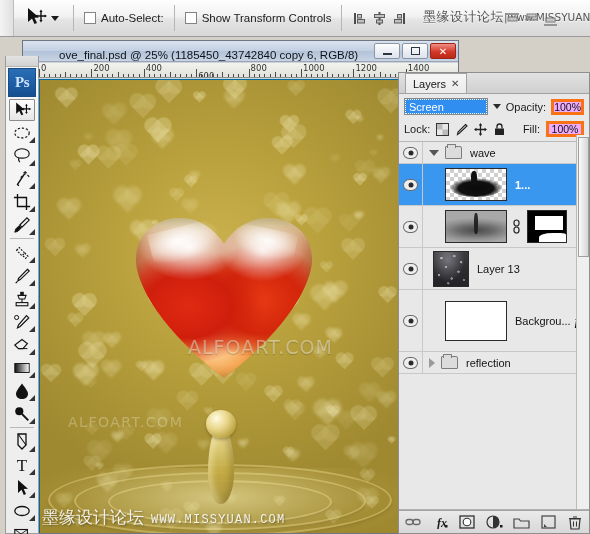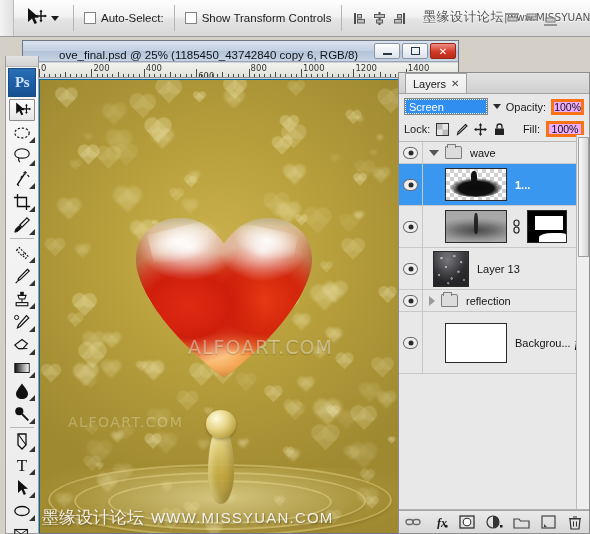--- a/index.html
+++ b/index.html
@@ -248,21 +248,21 @@
     position: absolute; left: -10px; top: 92px; width: 380px; height: 74px;
     background: radial-gradient(ellipse at 50% 40%, rgba(255,248,190,.55), rgba(214,190,95,.1) 60%, rgba(0,0,0,0) 75%);
   }
 
   .missyuan-wm {
     position: absolute; left: 2px; bottom: 6px;
     display: flex; align-items: baseline; gap: 7px;
     color: rgba(255,255,255,.88); pointer-events: none;
   }
   .missyuan-wm .cn { font-size: 17px; font-family: "DejaVu Sans", sans-serif; text-shadow: 1px 1px 2px rgba(0,0,0,.35); }
-  .missyuan-wm .en { font-size: 15px; font-family: Liberation Sans, sans-serif; letter-spacing: 1.2px; text-shadow: 1px 1px 2px rgba(0,0,0,.35); }
+  .missyuan-wm .en { font-size: 12px; font-family: Liberation Mono, monospace; letter-spacing: 1.2px; text-shadow: 1px 1px 2px rgba(0,0,0,.35); }
 
   
   .layers-panel {
     position: absolute; left: 398px; top: 72px; width: 192px; height: 462px;
     background: #e8e8e8;
     border: 1px solid #8e8e8e;
     z-index: 30;
     display: flex; flex-direction: column;
   }
   .lp-tabs {
@@ -1059,36 +1059,36 @@
       <div class="layer-item">
         <div class="eye-cell">
           <span class="eye"></span>
         </div>
         <div class="thumb sq">
           <div class="speckle"></div>
         </div>
         <span class="layer-name">Layer 13</span>
       </div>
 
+      <div class="layer-item" style="height:62px">
+        <div class="eye-cell">
+          <span class="eye"></span>
+        </div>
+        <div class="white-thumb"></div>
+        <span class="layer-name">Backgrou...</span>
+        <span class="fx-mark">fx</span>
+      </div>
+
       <div class="layer-item group-row">
         <div class="eye-cell">
           <span class="eye"></span>
         </div>
         <span class="tri-toggle collapsed"></span>
         <span class="folder-ic"></span>
         <span class="layer-name">reflection</span>
-      </div>
-
-      <div class="layer-item" style="height:62px">
-        <div class="eye-cell">
-          <span class="eye"></span>
-        </div>
-        <div class="white-thumb"></div>
-        <span class="layer-name">Backgrou...</span>
-        <span class="fx-mark">fx</span>
       </div>
 
     </div>
 
     <div class="lp-scroll">
       <div class="lp-thumbtrack"></div>
     </div>
 
     <div class="lp-footer">
       <span class="ft-btn">

